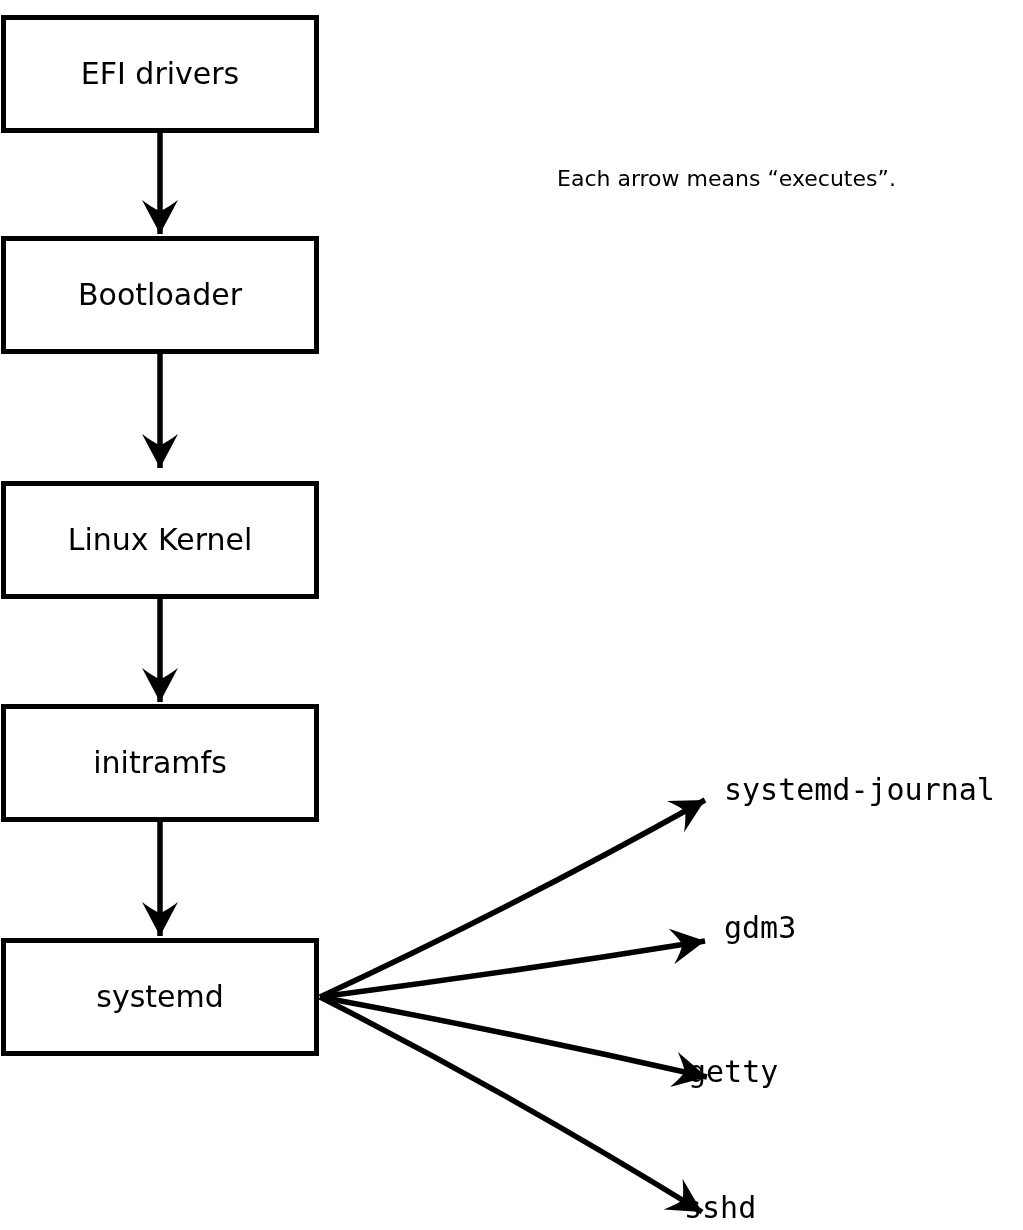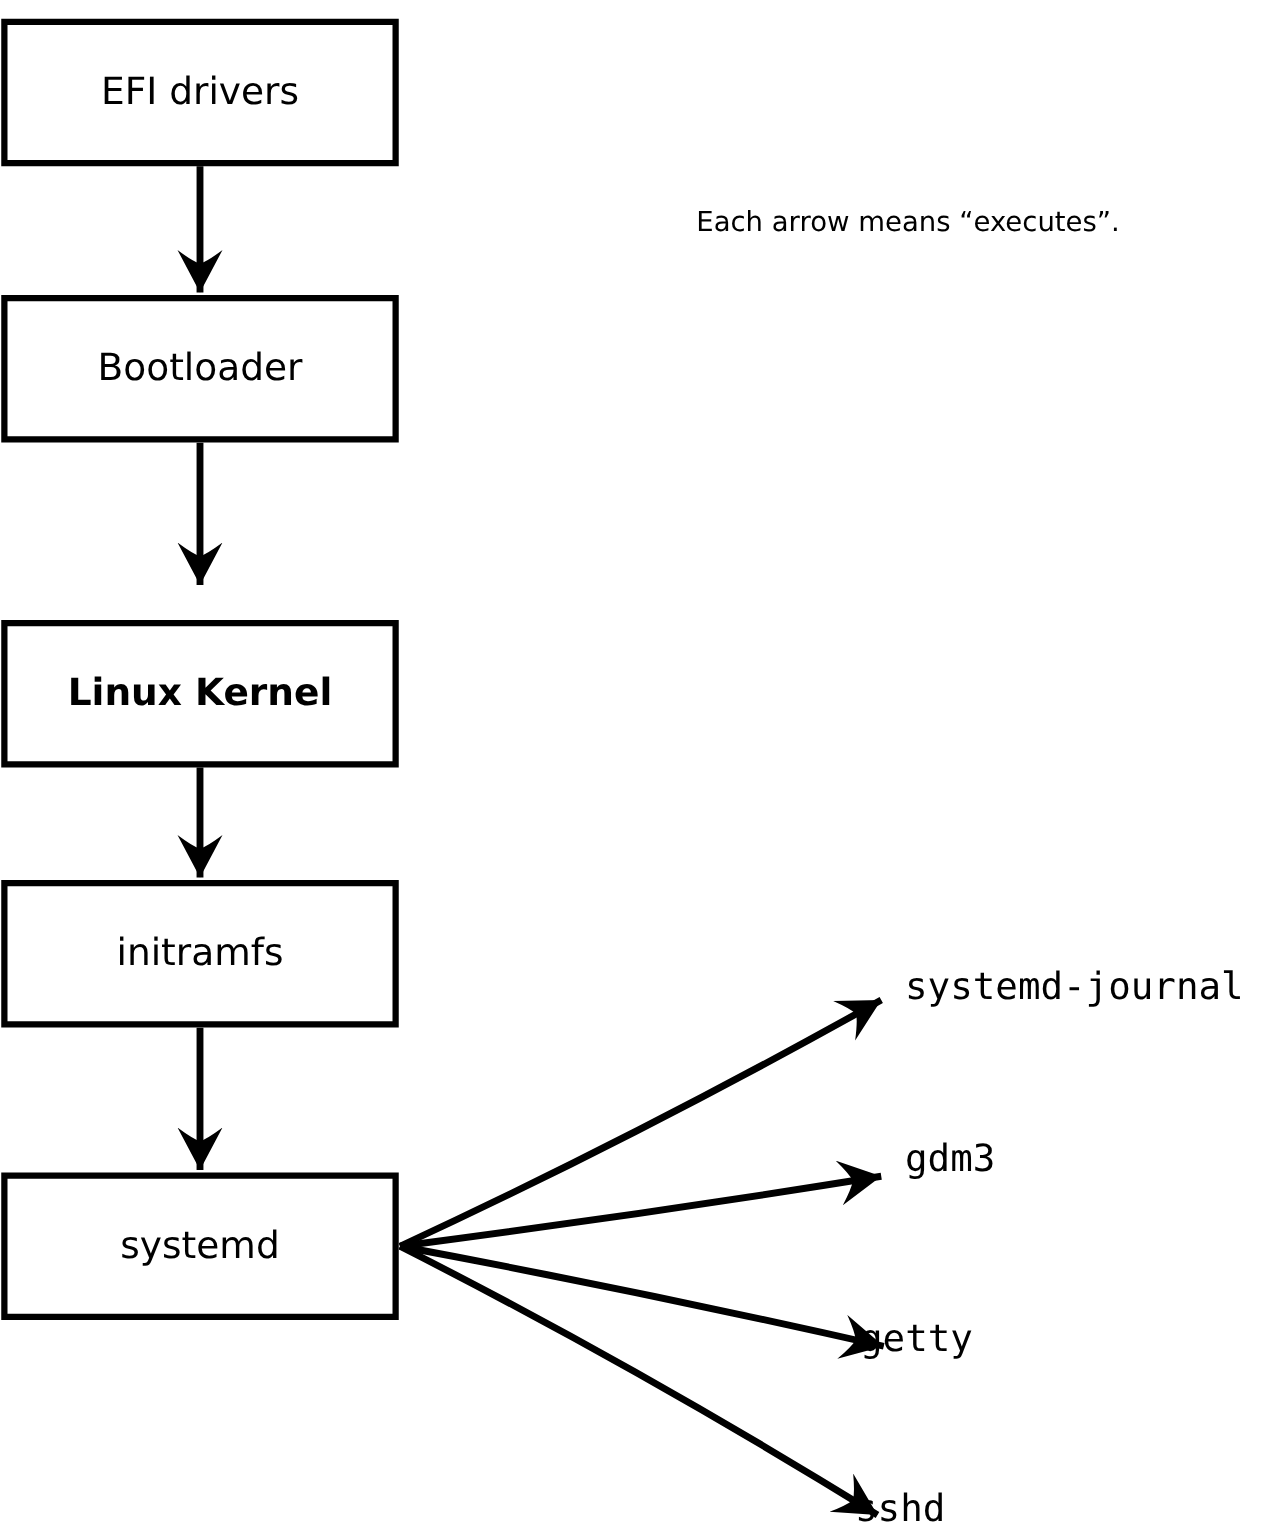--- a/index.html
+++ b/index.html
@@ -30,21 +30,21 @@
     border: 5px solid #000000;
     display: flex;
     align-items: center;
     justify-content: center;
     font-size: 30px;
     line-height: 1;
     white-space: nowrap;
   }
   .node-efi        { top: 15px; }
   .node-bootloader { top: 236px; justify-content: center; }
-  .node-kernel     { top: 496px; font-weight: bold; }
+  .node-kernel     { top: 481px; }
   .node-initramfs  { top: 704px; }
   .node-systemd    { top: 938px; }
   .note {
     position: absolute;
     left: 557px;
     top: 161px;
     font-size: 22px;
     line-height: 36px;
     white-space: nowrap;
   }

